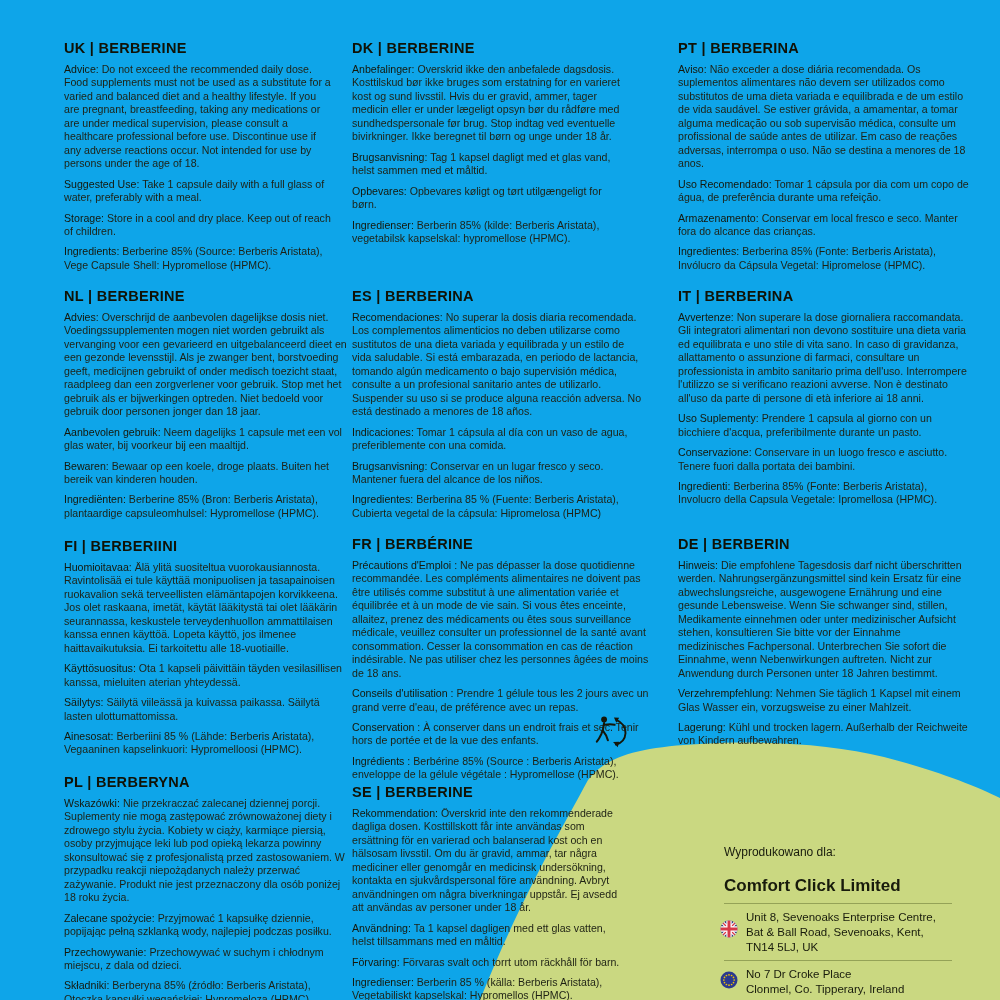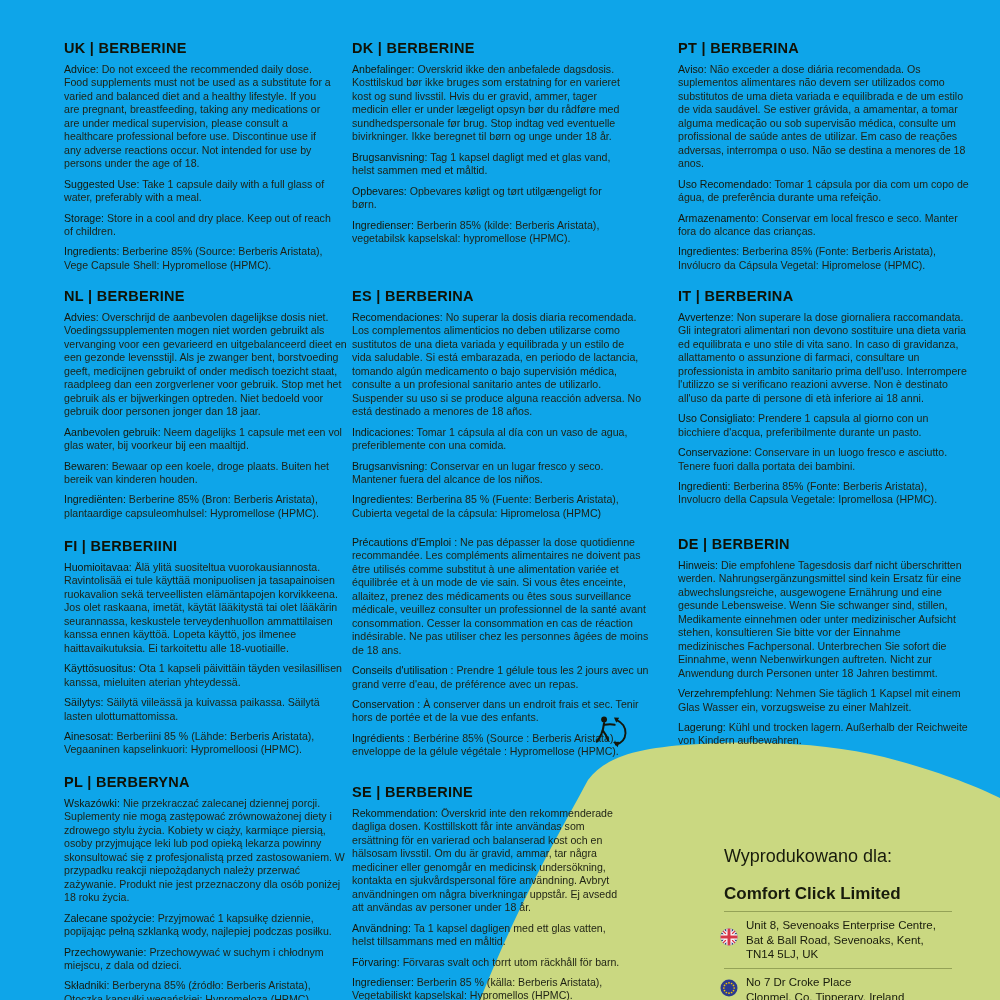--- a/index.html
+++ b/index.html
@@ -17,21 +17,21 @@
   .lang-section p{
     margin:0 0 7px 0;font-size:10.6px;line-height:1.27;color:#1e2114;
   }
   .lang-section p:last-child{margin-bottom:0;}
   .lang-section b{font-weight:400;color:#15170a;}
   #triman{position:absolute;left:592px;top:712px;width:38px;height:40px;}
   #manufacturer{
     position:absolute;left:724px;top:845px;width:228px;
     font-size:11.5px;line-height:1.28;color:#181b0c;
   }
-  .mfr-for{font-size:18px;}
+  .mfr-for{font-size:12px;}
   .mfr-company{font-weight:700;font-size:17px;margin-top:15px;}
   .mfr-divider{border:none;border-top:1px solid #94a257;margin:6px 0;}
   .mfr-address{position:relative;padding-left:22px;}
   .flag{position:absolute;left:-4px;width:18px;height:18px;display:inline-block;}
   .flag svg{display:block;width:18px;height:18px;}
   .flag-uk{top:10px;}
   .flag-eu{top:4px;}
   .website{font-size:14.5px;margin-top:2px;color:#101206;}
   .website b{font-weight:700;}
 </style>
@@ -81,32 +81,33 @@
       <section class="lang-section" style="left: 352px; top: 288px; width: 290px;">
         <h2>ES | BERBERINA</h2>
         <p><b>Recomendaciones:</b> <span>No superar la dosis diaria recomendada. Los complementos alimenticios no deben utilizarse como sustitutos de una dieta variada y equilibrada y un estilo de vida saludable. Si está embarazada, en periodo de lactancia, tomando algún medicamento o bajo supervisión médica, consulte a un profesional sanitario antes de utilizarlo. Suspender su uso si se produce alguna reacción adversa. No está destinado a menores de 18 años.</span></p>
         <p><b>Indicaciones:</b> <span>Tomar 1 cápsula al día con un vaso de agua, preferiblemente con una comida.</span></p>
         <p><b>Brugsanvisning:</b> <span>Conservar en un lugar fresco y seco. Mantener fuera del alcance de los niños.</span></p>
         <p><b>Ingredientes:</b> <span>Berberina 85 % (Fuente: Berberis Aristata), Cubierta vegetal de la cápsula: Hipromelosa (HPMC)</span></p>
       </section>
       <section class="lang-section" style="left: 678px; top: 288px; width: 292px;">
         <h2>IT | BERBERINA</h2>
         <p><b>Avvertenze:</b> <span>Non superare la dose giornaliera raccomandata. Gli integratori alimentari non devono sostituire una dieta varia ed equilibrata e uno stile di vita sano. In caso di gravidanza, allattamento o assunzione di farmaci, consultare un professionista in ambito sanitario prima dell'uso. Interrompere l'utilizzo se si verificano reazioni avverse. Non è destinato all'uso da parte di persone di età inferiore ai 18 anni.</span></p>
-        <p><b>Uso Consigliato:</b> <span>Prendere 1 capsula al giorno con un bicchiere d'acqua, preferibilmente durante un pasto.</span></p>
+        <p><b>Uso Suplementy:</b> <span>Prendere 1 capsula al giorno con un bicchiere d'acqua, preferibilmente durante un pasto.</span></p>
         <p><b>Conservazione:</b> <span>Conservare in un luogo fresco e asciutto. Tenere fuori dalla portata dei bambini.</span></p>
         <p><b>Ingredienti:</b> <span>Berberina 85% (Fonte: Berberis Aristata), Involucro della Capsula Vegetale: Ipromellosa (HPMC).</span></p>
       </section>
       <section class="lang-section" style="left: 64px; top: 538px; width: 286px;">
         <h2>FI | BERBERIINI</h2>
         <p><b>Huomioitavaa:</b> <span>Älä ylitä suositeltua vuorokausiannosta. Ravintolisää ei tule käyttää monipuolisen ja tasapainoisen ruokavalion sekä terveellisten elämäntapojen korvikkeena. Jos olet raskaana, imetät, käytät lääkitystä tai olet lääkärin seurannassa, keskustele terveydenhuollon ammattilaisen kanssa ennen käyttöä. Lopeta käyttö, jos ilmenee haittavaikutuksia. Ei tarkoitettu alle 18-vuotiaille.</span></p>
         <p><b>Käyttösuositus:</b> <span>Ota 1 kapseli päivittäin täyden vesilasillisen kanssa, mieluiten aterian yhteydessä.</span></p>
         <p><b>Säilytys:</b> <span>Säilytä viileässä ja kuivassa paikassa. Säilytä lasten ulottumattomissa.</span></p>
         <p><b>Ainesosat:</b> <span>Berberiini 85 % (Lähde: Berberis Aristata), Vegaaninen kapselinkuori: Hypromelloosi (HPMC).</span></p>
       </section>
       <section class="lang-section" style="left: 352px; top: 536px; width: 306px;">
+        <h2>FR | BERBÉRINE</h2>
         <p><b>Précautions d'Emploi :</b> <span>Ne pas dépasser la dose quotidienne recommandée. Les compléments alimentaires ne doivent pas être utilisés comme substitut à une alimentation variée et équilibrée et à un mode de vie sain. Si vous êtes enceinte, allaitez, prenez des médicaments ou êtes sous surveillance médicale, veuillez consulter un professionnel de la santé avant consommation. Cesser la consommation en cas de réaction indésirable. Ne pas utiliser chez les personnes âgées de moins de 18 ans.</span></p>
         <p><b>Conseils d'utilisation :</b> <span>Prendre 1 gélule tous les 2 jours avec un grand verre d'eau, de préférence avec un repas.</span></p>
         <p><b>Conservation :</b> <span>À conserver dans un endroit frais et sec. Tenir hors de portée et de la vue des enfants.</span></p>
         <p><b>Ingrédients :</b> <span>Berbérine 85% (Source : Berberis Aristata), enveloppe de la gélule végétale : Hypromellose (HPMC).</span></p>
       </section>
       <section class="lang-section" style="left: 678px; top: 536px; width: 292px;">
         <h2>DE | BERBERIN</h2>
         <p><b>Hinweis:</b> <span>Die empfohlene Tagesdosis darf nicht überschritten werden. Nahrungsergänzungsmittel sind kein Ersatz für eine abwechslungsreiche, ausgewogene Ernährung und eine gesunde Lebensweise. Wenn Sie schwanger sind, stillen, Medikamente einnehmen oder unter medizinischer Aufsicht stehen, konsultieren Sie bitte vor der Einnahme medizinisches Fachpersonal. Unterbrechen Sie sofort die Einnahme, wenn Nebenwirkungen auftreten. Nicht zur Anwendung durch Personen unter 18 Jahren bestimmt.</span></p>
         <p><b>Verzehrempfehlung:</b> <span>Nehmen Sie täglich 1 Kapsel mit einem Glas Wasser ein, vorzugsweise zu einer Mahlzeit.</span></p>
         <p><b>Lagerung:</b> <span>Kühl und trocken lagern. Außerhalb der Reichweite von Kindern aufbewahren.</span></p>

